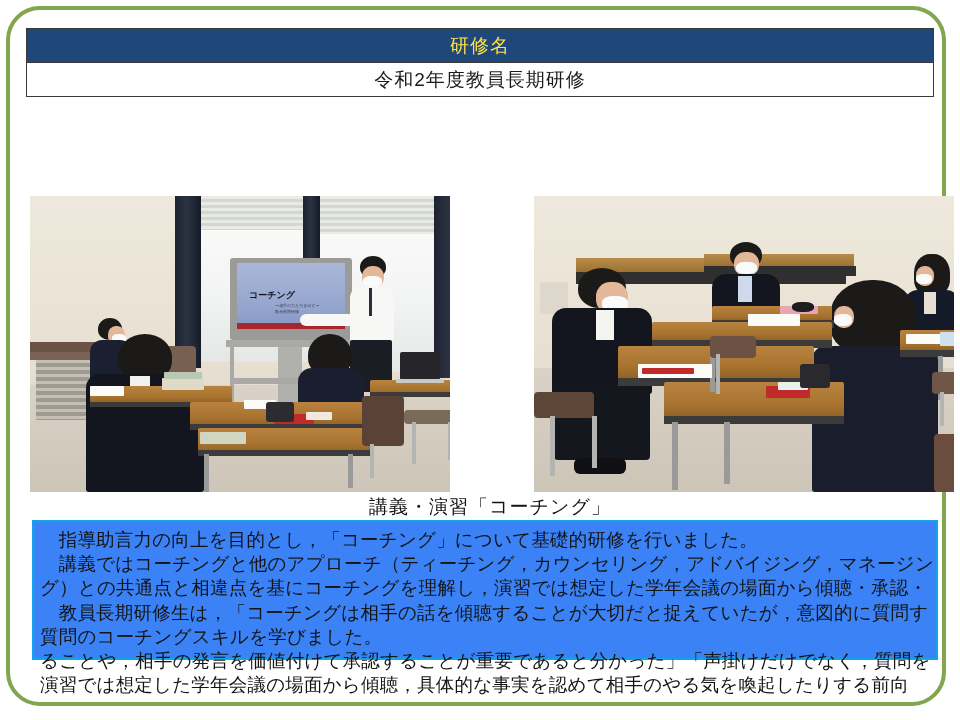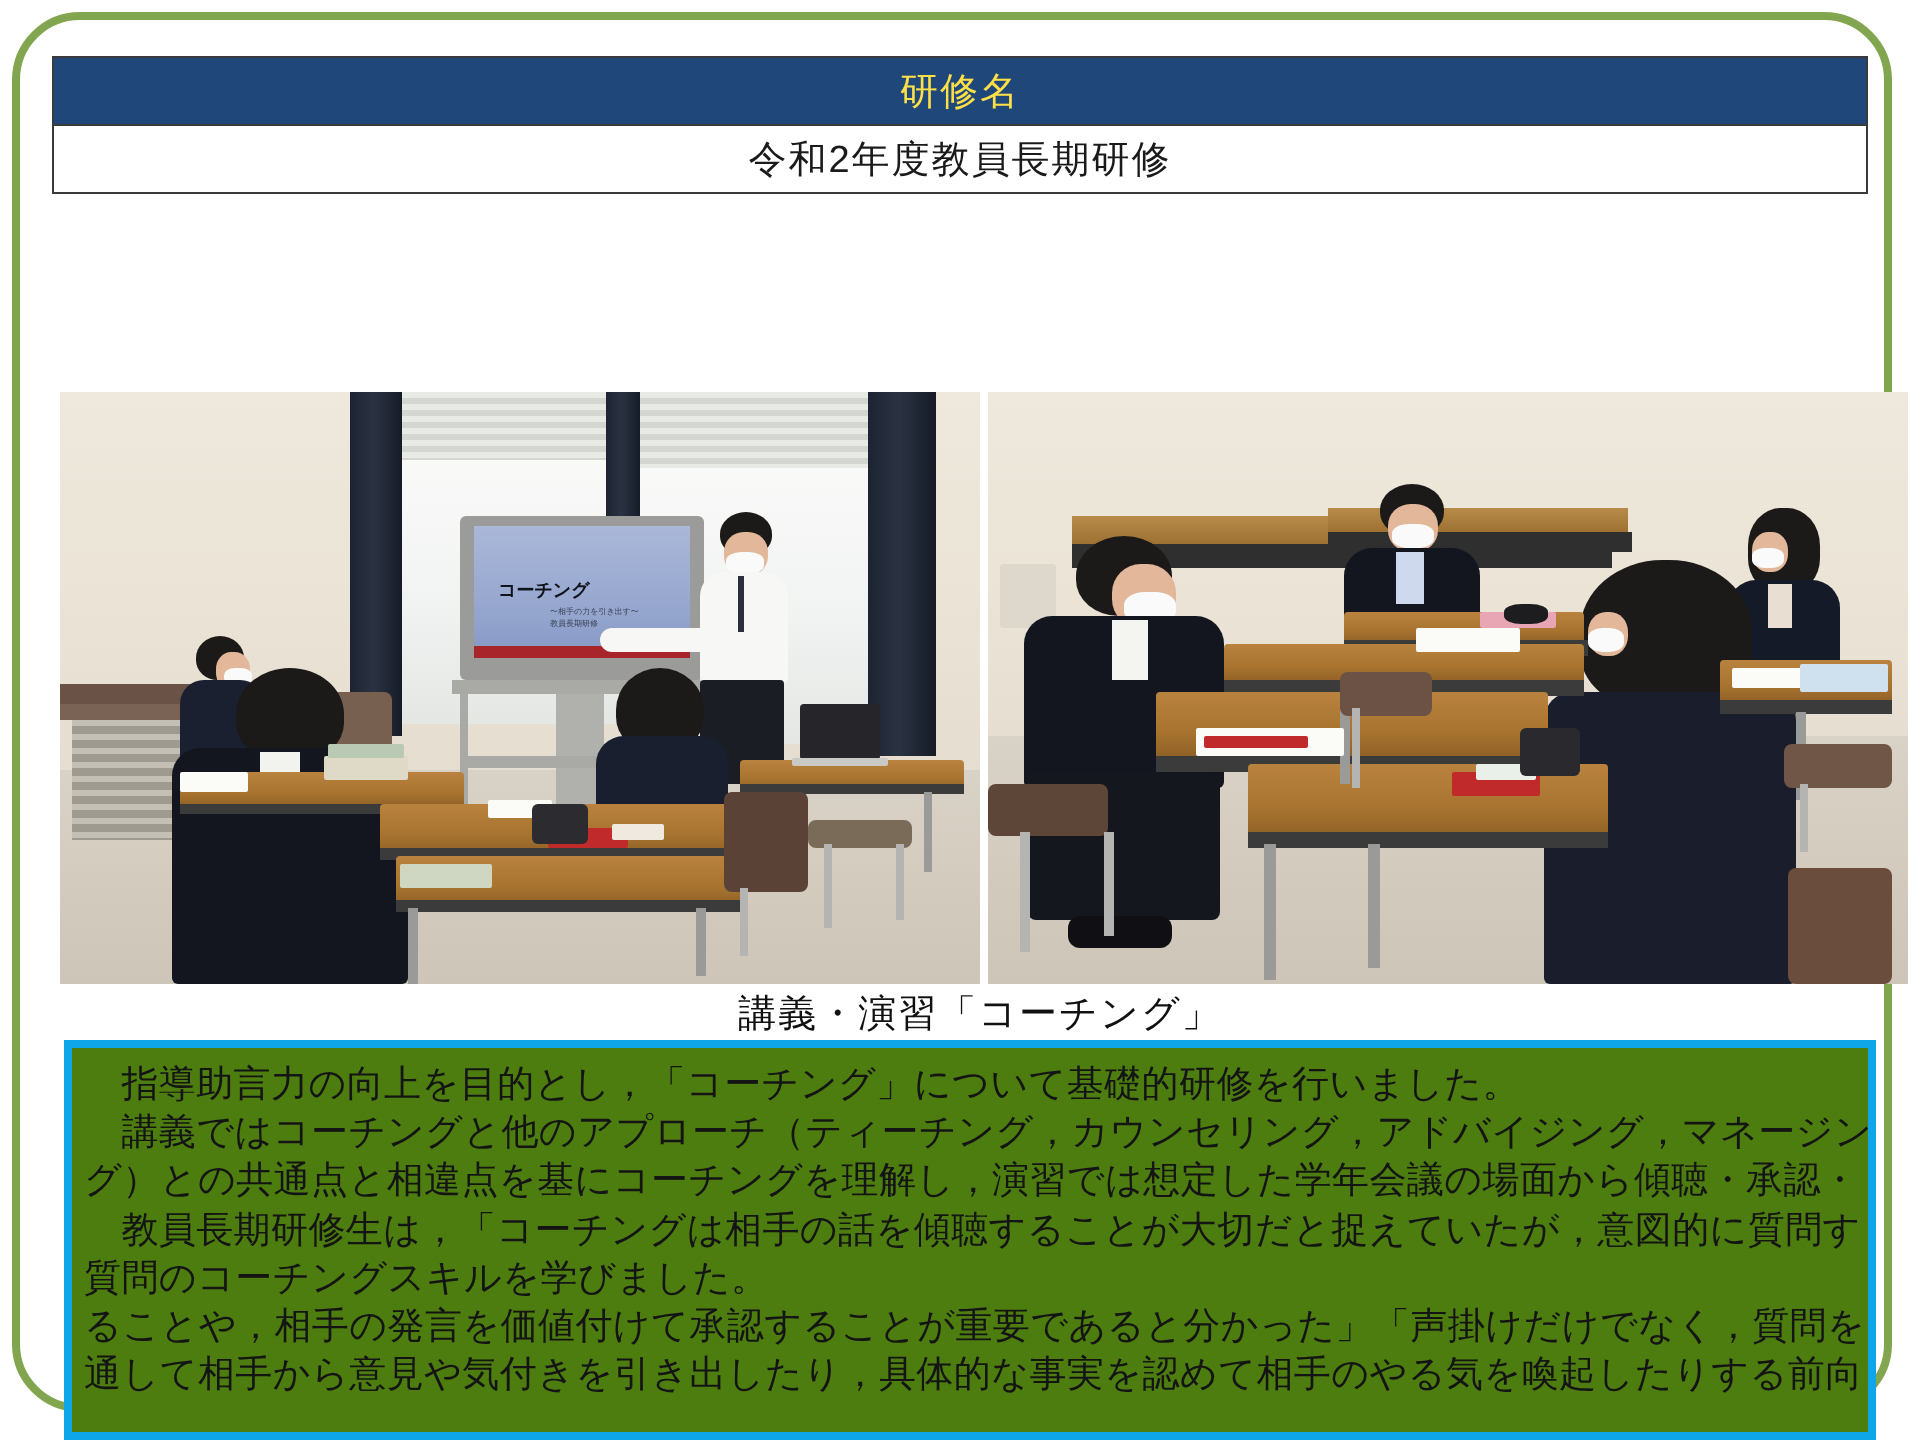--- a/index.html
+++ b/index.html
@@ -60,21 +60,21 @@
     position: absolute;
     left: 20px;
     top: 186px;
     width: 924px;
     height: 296px;
     display: flex;
     justify-content: space-between;
   }
   .photo {
     position: relative;
-    width: 460px;
+    width: 420px;
     height: 296px;
     overflow: hidden;
     background: #cfc8bd;
   }
 
   
   .wall {
     position: absolute; left: 0; top: 0; width: 100%; height: 100%;
     background: linear-gradient(180deg, #efe9dd 0%, #e7e0d2 55%, #ded7c8 100%);
   }
@@ -224,24 +224,24 @@
     color: #111111;
     letter-spacing: 1px;
   }
 
   
   #text-box {
     position: absolute;
     left: 22px;
     top: 510px;
     width: 906px;
-    height: 200px;
+    height: 140px;
     box-sizing: border-box;
-    border: 4px solid #0ea5e9;
-    background: #4d7c0f;
+    border: 2px solid #0ea5e9;
+    background: #3b82f6;
     padding: 6px 6px 0 6px;
   }
   #text-box p {
     margin: 0;
     font-size: 18.5px;
     line-height: 24.2px;
     color: #141414;
     white-space: nowrap;
     letter-spacing: 0.2px;
   }
@@ -423,16 +423,16 @@
 
   <div id="caption">講義・演習「コーチング」</div>
 
   <div id="text-box">
     <p>　指導助言力の向上を目的とし，「コーチング」について基礎的研修を行いました。</p>
     <p>　講義ではコーチングと他のアプローチ（ティーチング，カウンセリング，アドバイジング，マネージン</p>
     <p>グ）との共通点と相違点を基にコーチングを理解し，演習では想定した学年会議の場面から傾聴・承認・</p>
     <p>　教員長期研修生は，「コーチングは相手の話を傾聴することが大切だと捉えていたが，意図的に質問す</p>
     <p>質問のコーチングスキルを学びました。</p>
     <p>ることや，相手の発言を価値付けて承認することが重要であると分かった」「声掛けだけでなく，質問を</p>
-    <p>通して相手から意見や気付きを引き出したり，具体的な事実を認めて相手のやる気を喚起したりする前向</p>
+    <p>演習では想定した学年会議の場面から傾聴，具体的な事実を認めて相手のやる気を喚起したりする前向</p>
   </div>
 
 </div>
 
 </body></html>

